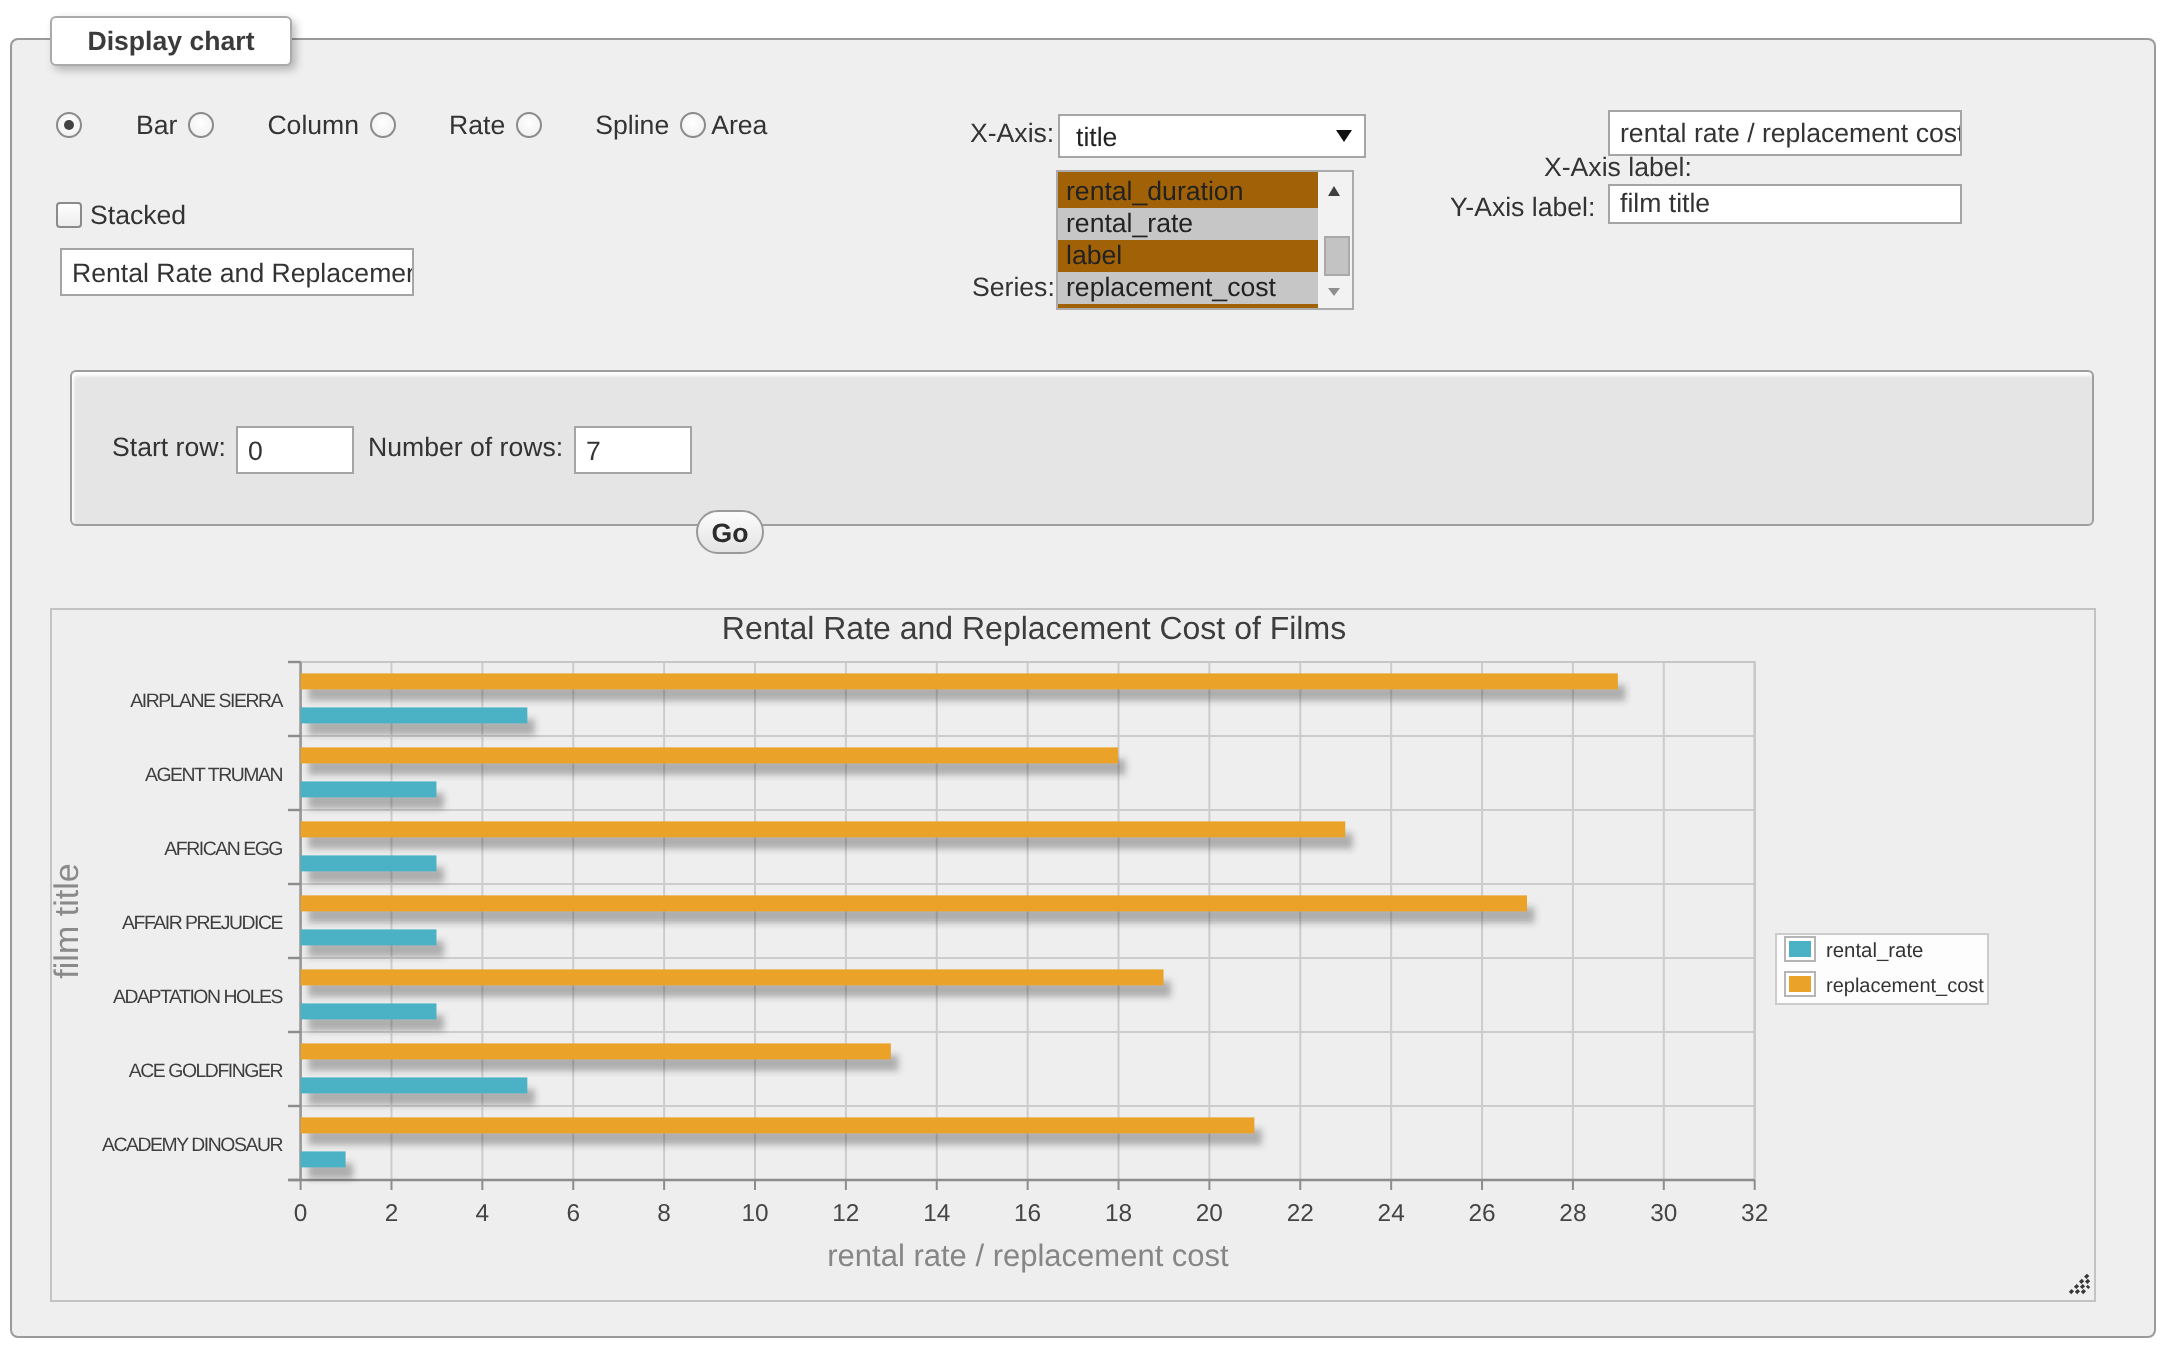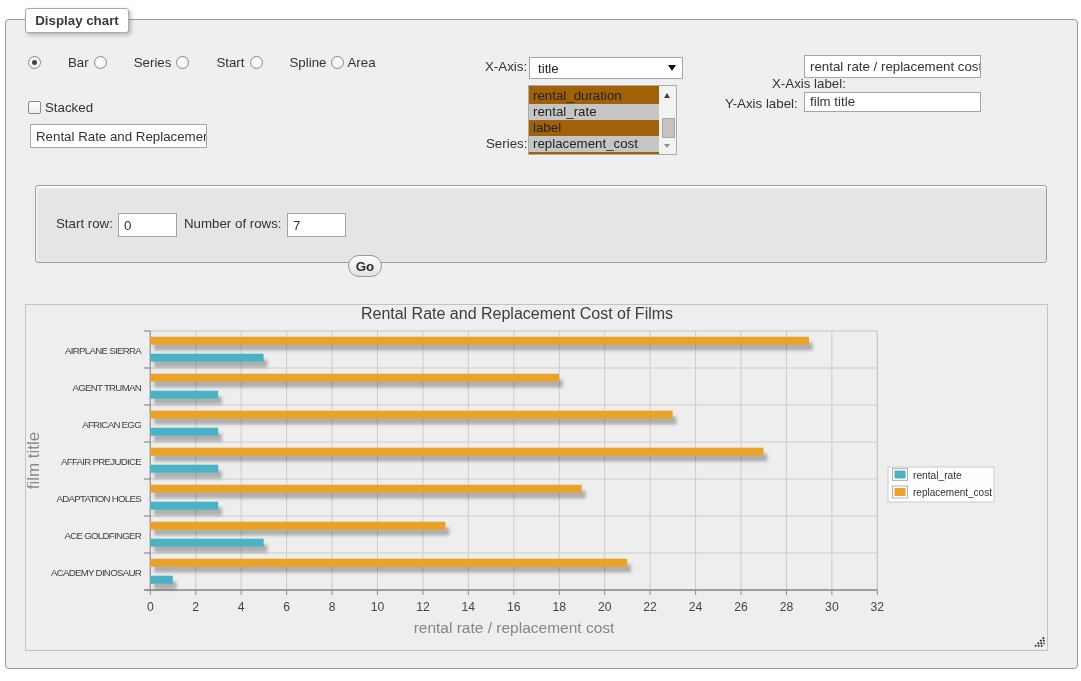--- a/index.html
+++ b/index.html
@@ -2,21 +2,21 @@
 <html><head>
 <meta charset="utf-8">
 <style>
 * { margin:0; padding:0; box-sizing:border-box; }
 html,body { width:1081px; height:681px; background:#fff; font-family:"Liberation Sans", sans-serif; }
 body { position:relative; overflow:hidden; }
 .abs { position:absolute; }
 .lbl { font-size:13.3px; color:#333; }
 .txtin { position:absolute; background:#fff; border:1px solid #a5a5a5; font-size:13.3px; color:#333; padding-left:5px; display:flex; align-items:center; white-space:nowrap; overflow:hidden; }
 #fieldset { position:absolute; left:5px; top:19px; width:1073px; height:650px; border:1px solid #9a9a9a; border-radius:4px; background:#efefef; }
-#legendtab { position:absolute; left:25px; top:8px; width:104px; height:25px; background:#fff; border:1px solid #aaa; border-radius:3px; box-shadow:2px 2px 4px rgba(0,0,0,0.25); font-size:13.3px; font-weight:bold; color:#3b3b3b; display:flex; align-items:center; justify-content:center; }
+#legendtab { position:absolute; left:25px; top:8px; width:121px; height:25px; background:#fff; border:1px solid #aaa; border-radius:3px; box-shadow:2px 2px 4px rgba(0,0,0,0.25); font-size:13.3px; font-weight:bold; color:#3b3b3b; display:flex; align-items:center; justify-content:center; }
 .radio { display:inline-block; width:13px; height:13px; border:1px solid #8a8a8a; border-radius:50%; background:radial-gradient(circle at 50% 40%, #fff 0%, #ededed 100%); vertical-align:-2px; margin-right:3px; position:relative; }
 .radio.checked::after { content:""; position:absolute; left:3px; top:3px; width:5px; height:5px; border-radius:50%; background:#434343; }
 .checkbox { display:inline-block; width:13px; height:13px; border:1px solid #8a8a8a; border-radius:2px; background:linear-gradient(#fefefe,#ededed); vertical-align:-2px; margin-right:4px; }
 .rlab { margin-right:5px;margin-left:24px; }
 #panel { position:absolute; left:35px; top:184.5px; width:1012px; height:78px; background:#e5e5e5; border:1px solid #9e9e9e; border-radius:3px; box-shadow:inset 1px 2px 1.5px rgba(255,255,255,0.95); }
 #gobtn { position:absolute; left:348px; top:213px; width:34px; height:22.4px; border:1px solid #999; border-radius:11.2px; background:linear-gradient(#fcfcfc,#e3e3e3); font-size:13.3px; font-weight:bold; color:#2c2c2c; display:flex; align-items:center; justify-content:center;margin-top:42px; }
 #chartbox { position:absolute; left:25px; top:304px; width:1023px; height:347px; border:1px solid #c3c3c3; background:#eeeeee; }
 #selbox { position:absolute; left:529px; top:57px; width:154px; height:22px; background:#fff; border:1px solid #a5a5a5; }
 #selbox .st { position:absolute; left:8px; top:3px; font-size:13.3px; color:#222; }
 #selbox .ar { position:absolute; right:6px; top:7px; width:0; height:0; border-left:4.5px solid transparent; border-right:4.5px solid transparent; border-top:6px solid #111; }
@@ -24,21 +24,21 @@
 .opt { height:16px; font-size:13.3px; color:#222; padding-left:4px; line-height:16px; width:130px; white-space:nowrap; }
 .opt.sel { background:#c6c6c6; }
 #scrollbar { position:absolute; right:0; top:0; width:17px; height:68px; background:#f2f2f2; }
 </style>
 </head>
 <body>
 <div id="fieldset"></div>
 <div id="legendtab">Display chart</div>
 
 <div class="abs lbl" style="left:28px; top:55px;">
-  <span class="radio checked"></span><span class="rlab">Bar</span><span class="radio"></span><span class="rlab">Series</span><span class="radio"></span><span class="rlab">Start</span><span class="radio"></span><span class="rlab">Spline</span><span class="radio"></span><span>Area</span>
+  <span class="radio checked"></span><span class="rlab">Bar</span><span class="radio"></span><span class="rlab">Column</span><span class="radio"></span><span class="rlab">Rate</span><span class="radio"></span><span class="rlab">Spline</span><span class="radio"></span><span>Area</span>
 </div>
 <div class="abs lbl" style="left:28px; top:100px;">
   <span class="checkbox"></span><span>Stacked</span>
 </div>
 <div class="txtin" style="left:30px; top:124px; width:177px; height:24px;">Rental Rate and Replacement Cost of Films</div>
 
 <div class="abs lbl" style="left:485px; top:59px;">X-Axis:</div>
 <div id="selbox">
     <span class="st">title</span>
     <span class="ar"></span>

